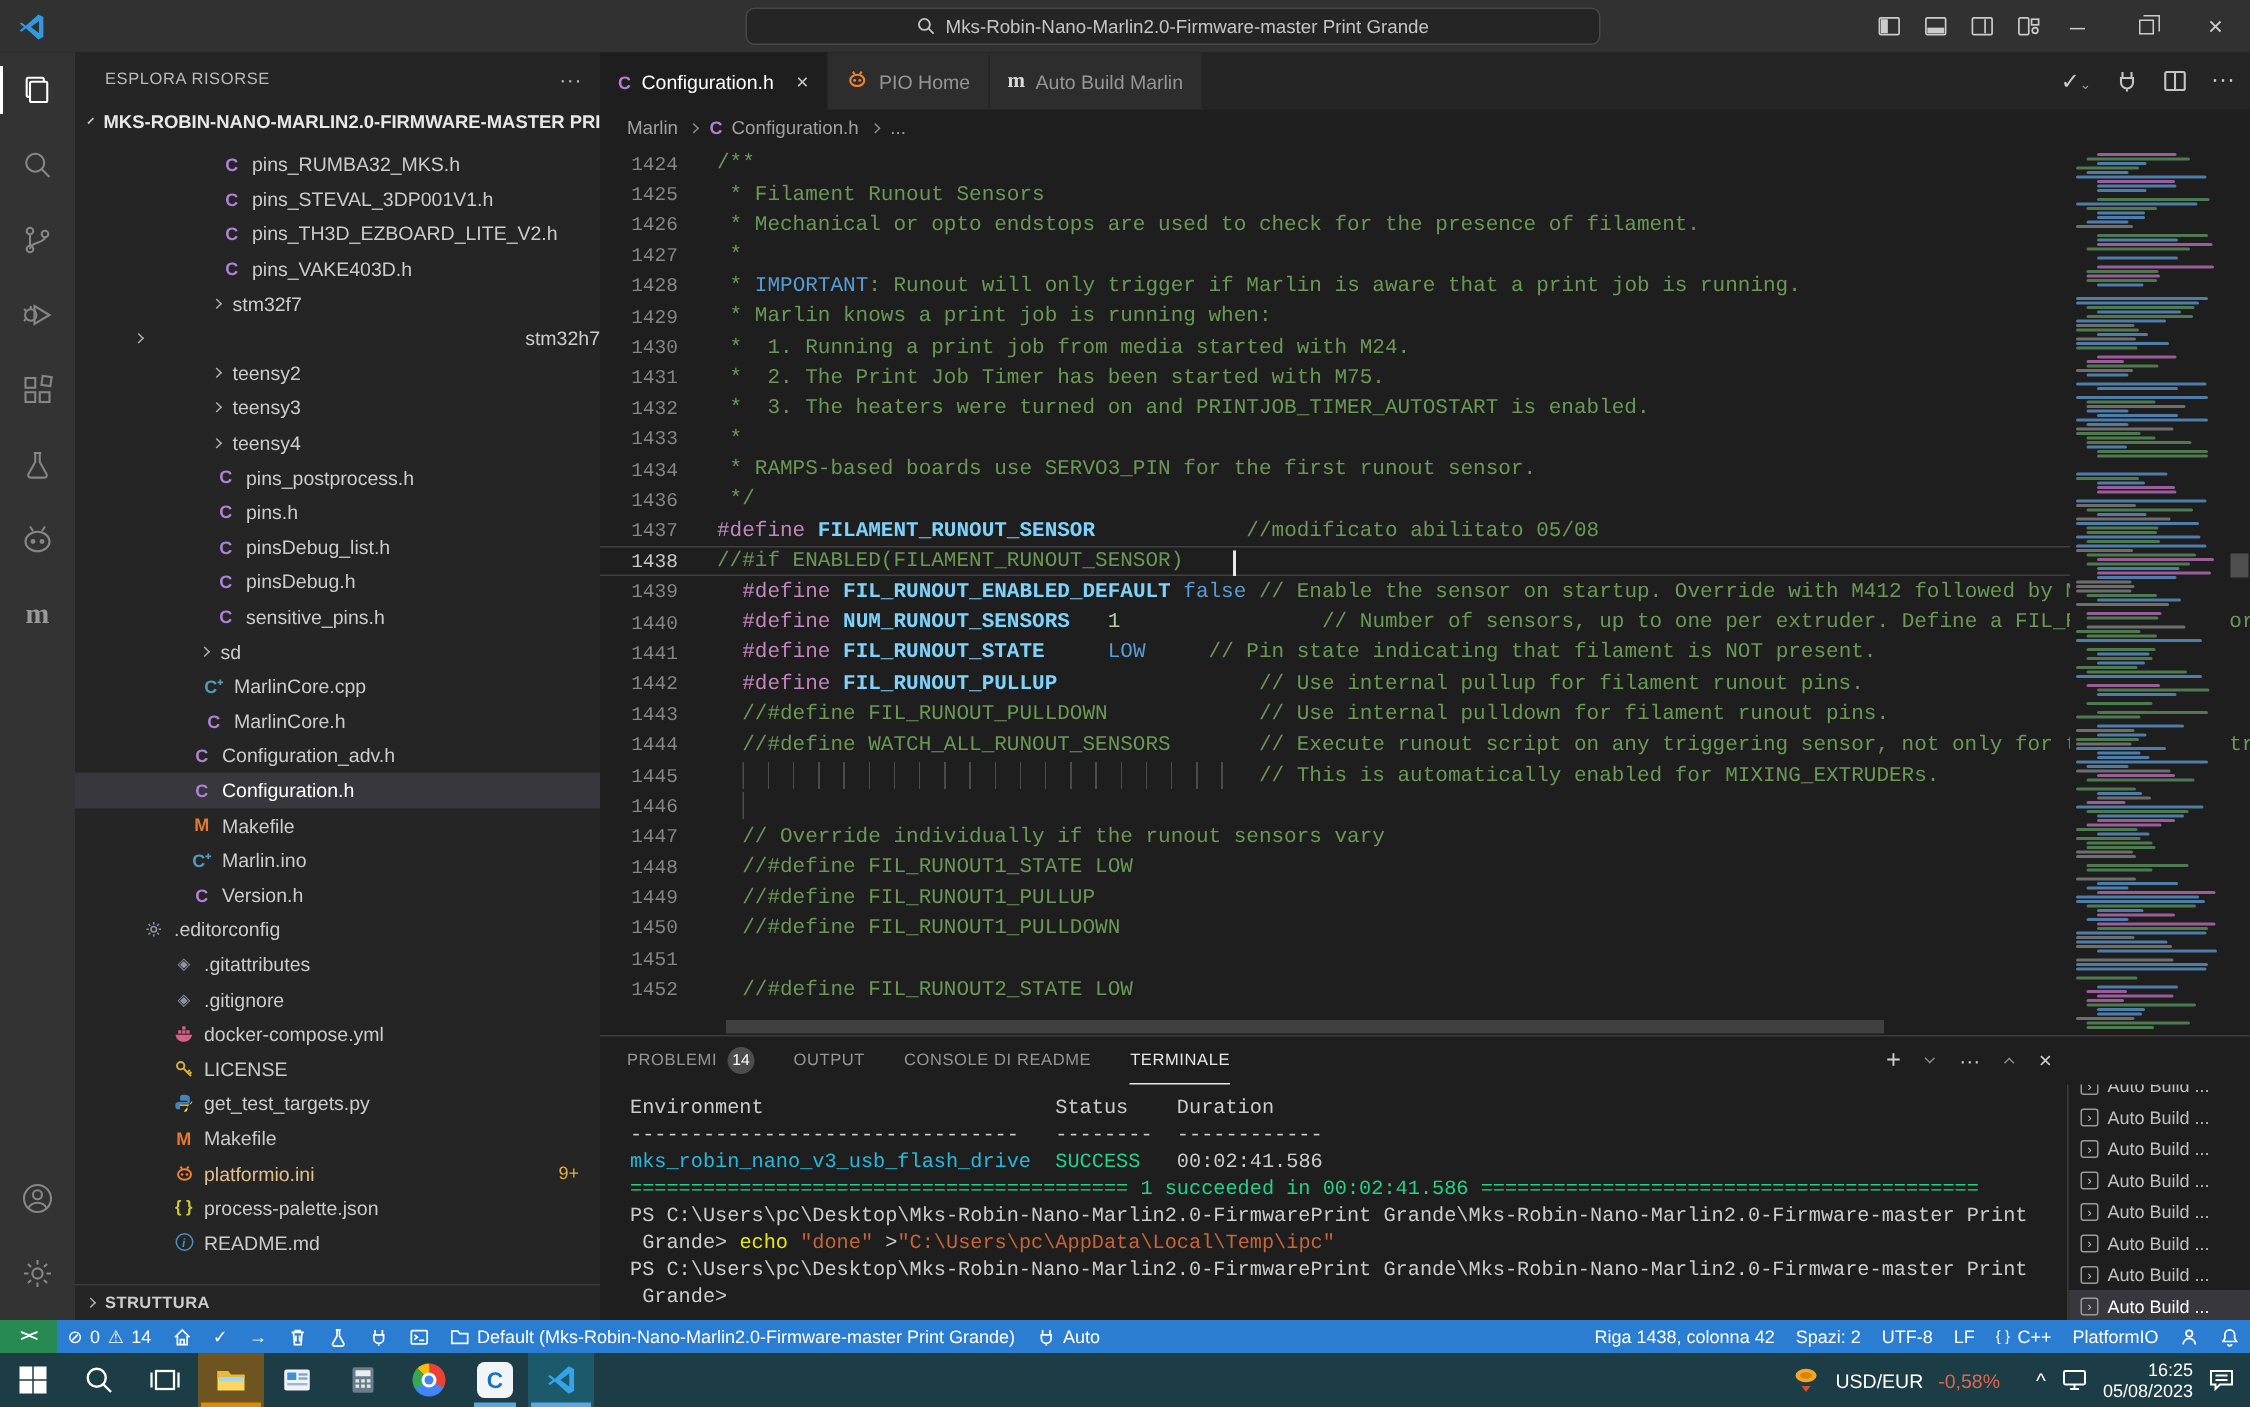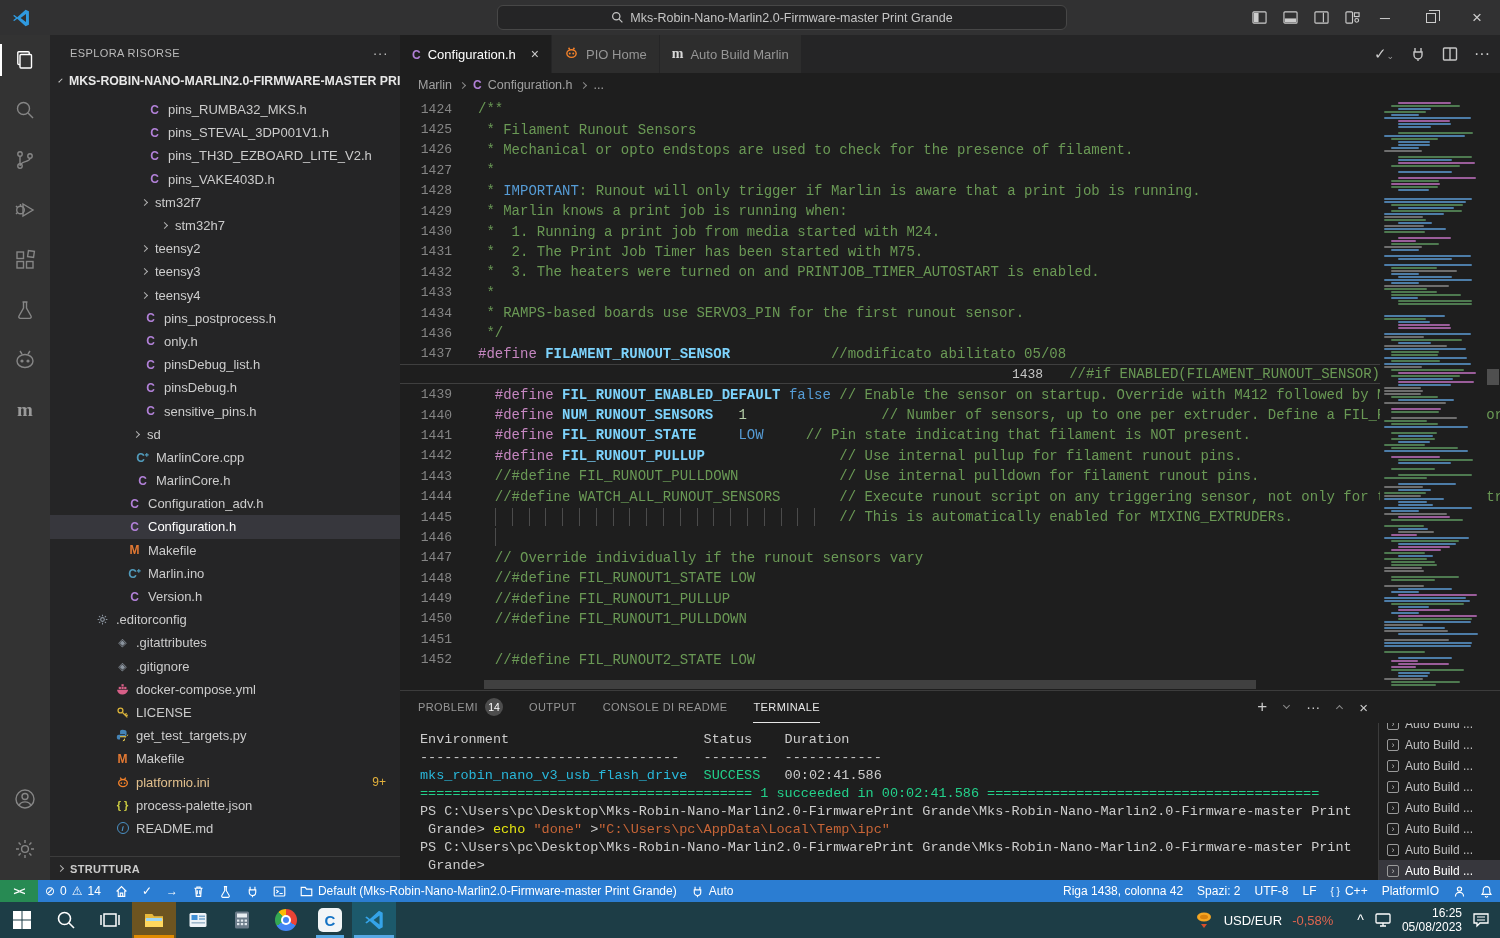--- a/index.html
+++ b/index.html
@@ -53,21 +53,21 @@
   .tabactions svg{width:16px;height:16px;stroke:#c5c5c5;fill:none;stroke-width:1.4;}
   .breadcrumb{height:24px;background:#1e1e1e;display:flex;align-items:center;font-size:12.5px;color:#a0a0a0;padding-left:18px;gap:6px;}
   .bsep{width:5px;height:5px;border-right:1.2px solid #8a8a8a;border-top:1.2px solid #8a8a8a;transform:rotate(45deg);margin:0 2px;}
 
   
   .codewrap{position:relative;height:593px;background:#1e1e1e;overflow:hidden;}
   .coderows{position:absolute;left:0;top:2px;width:980px;}
   .crow{height:20.4px;display:flex;align-items:center;font-family:"Liberation Mono",monospace;font-size:14px;white-space:pre;}
   .crow .ln{width:52px;text-align:right;color:#858585;flex:none;font-size:13px;}
   .crow .ctext{margin-left:26px;position:relative;color:#d4d4d4;}
-  .crow.cur{box-shadow:inset 0 1px 0 #3f3f3f, inset 0 -1px 0 #3f3f3f;justify-content:flex-end;}
+  .crow.cur{box-shadow:inset 0 1px 0 #3f3f3f, inset 0 -1px 0 #3f3f3f;}
   .crow.cur .ln{color:#c6c6c6;}
   .tok.cm{color:#6a9955;} .tok.pp{color:#c586c0;} .tok.id{color:#7dd3fc;font-weight:bold;}
   .tok.kw{color:#569cd6;} .tok.num{color:#b5cea8;} .tok.tx{color:#d4d4d4;}
   .guides{display:inline-block;height:18px;vertical-align:middle;background:repeating-linear-gradient(90deg,#4b4b4b 0,#4b4b4b 1px,transparent 1px,transparent 2ch);}
   .cursor{position:absolute;left:41ch;top:1px;width:1.5px;height:17px;background:#e8e8e8;}
   .minimap{position:absolute;right:14px;top:0;width:106px;height:593px;background:#1e1e1e;overflow:hidden;padding-top:2px;}
   .mmrow{height:2px;margin:0 0 1px 4px;border-radius:1px;}
   .vscroll{position:absolute;right:0;top:0;width:14px;height:593px;}
   .vthumb{position:absolute;left:1px;top:272px;width:12px;height:16px;background:rgba(140,140,140,.45);}
   .hscroll{position:absolute;left:70px;bottom:1px;width:900px;height:9px;}
@@ -263,21 +263,21 @@
         <div class="trow" style="padding-left: 96px;">
           <span class="ticon">
             <span class="fi" style="color:#b180d7">C</span>
           </span>
           <span>pins_VAKE403D.h</span>
         </div>
         <div class="trow" style="padding-left: 92px;">
           <span class="chev"></span>
           <span>stm32f7</span>
         </div>
-        <div class="trow" style="padding-left: 112px;">
+        <div class="trow" style="padding-left: 40px; justify-content: space-between;">
           <span class="chev"></span>
           <span>stm32h7</span>
         </div>
         <div class="trow" style="padding-left: 92px;">
           <span class="chev"></span>
           <span>teensy2</span>
         </div>
         <div class="trow" style="padding-left: 92px;">
           <span class="chev"></span>
           <span>teensy3</span>
@@ -289,21 +289,21 @@
         <div class="trow" style="padding-left: 92px;">
           <span class="ticon">
             <span class="fi" style="color:#b180d7">C</span>
           </span>
           <span>pins_postprocess.h</span>
         </div>
         <div class="trow" style="padding-left: 92px;">
           <span class="ticon">
             <span class="fi" style="color:#b180d7">C</span>
           </span>
-          <span>only.h</span>
+          <span>pins.h</span>
         </div>
         <div class="trow" style="padding-left: 92px;">
           <span class="ticon">
             <span class="fi" style="color:#b180d7">C</span>
           </span>
           <span>pinsDebug_list.h</span>
         </div>
         <div class="trow" style="padding-left: 92px;">
           <span class="ticon">
             <span class="fi" style="color:#b180d7">C</span>

